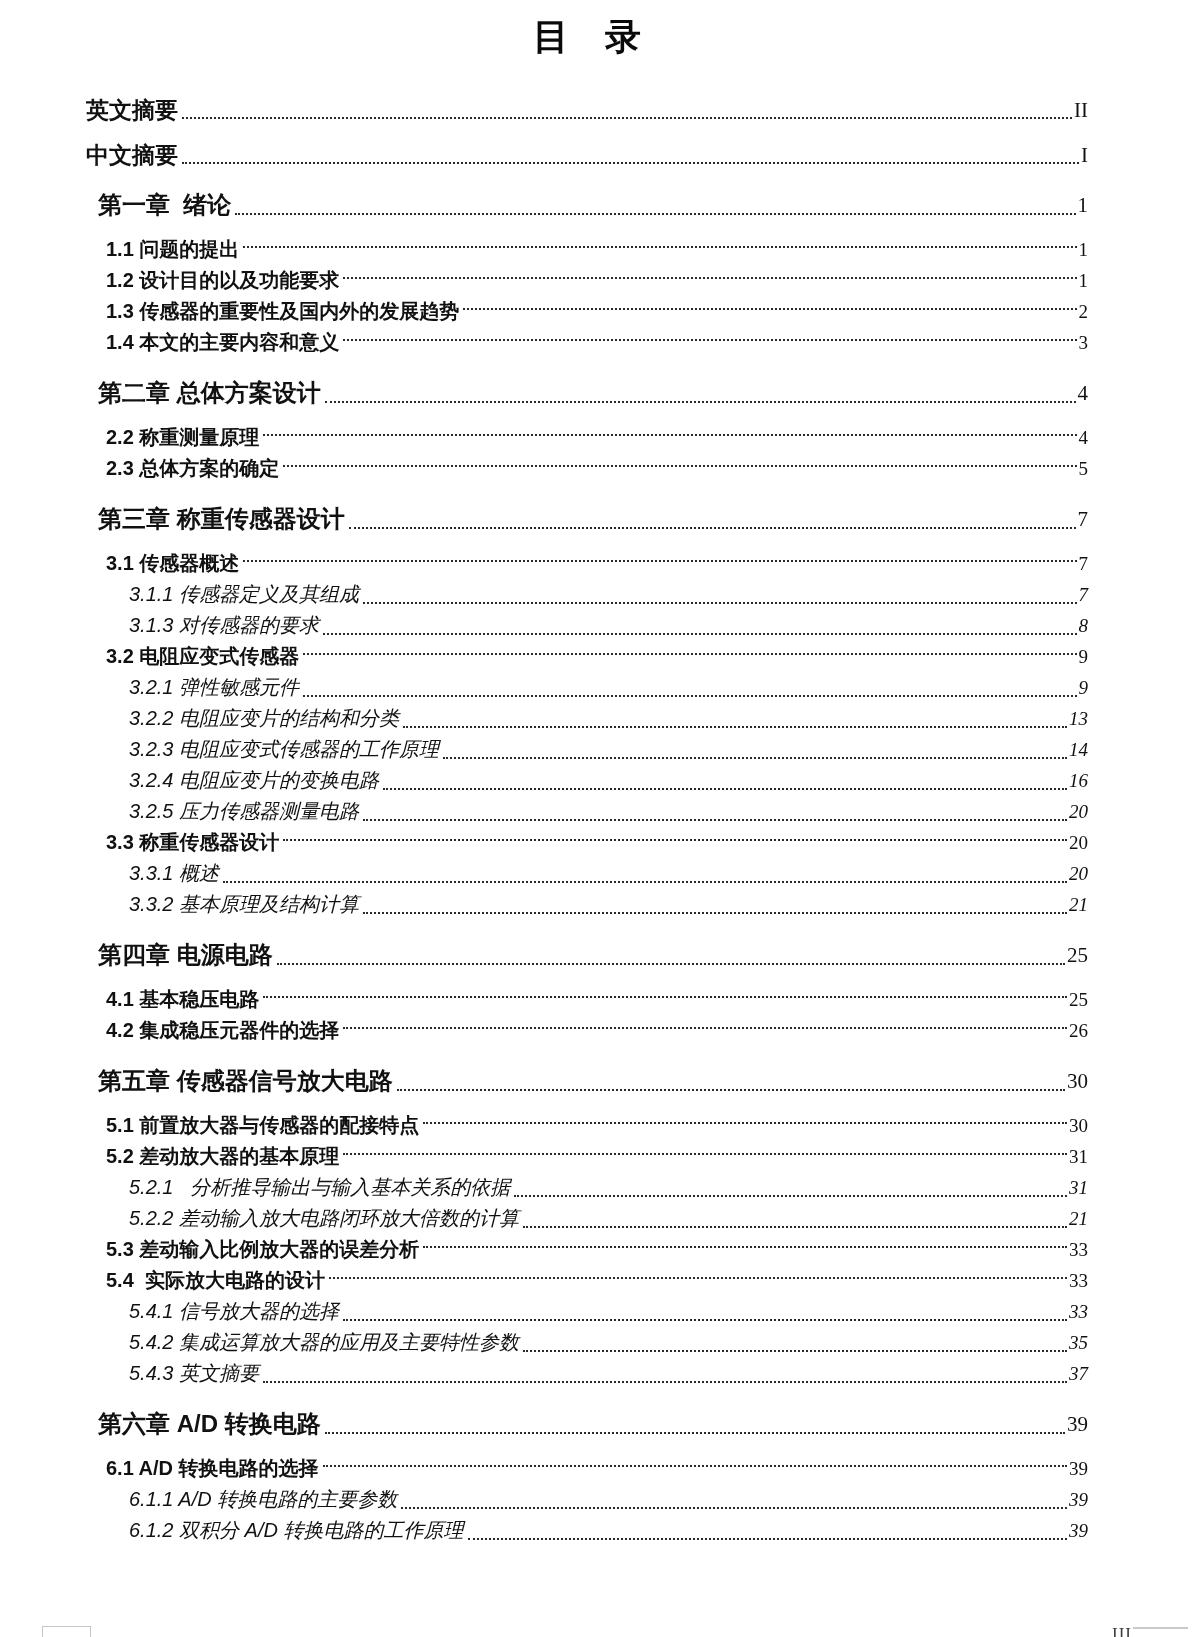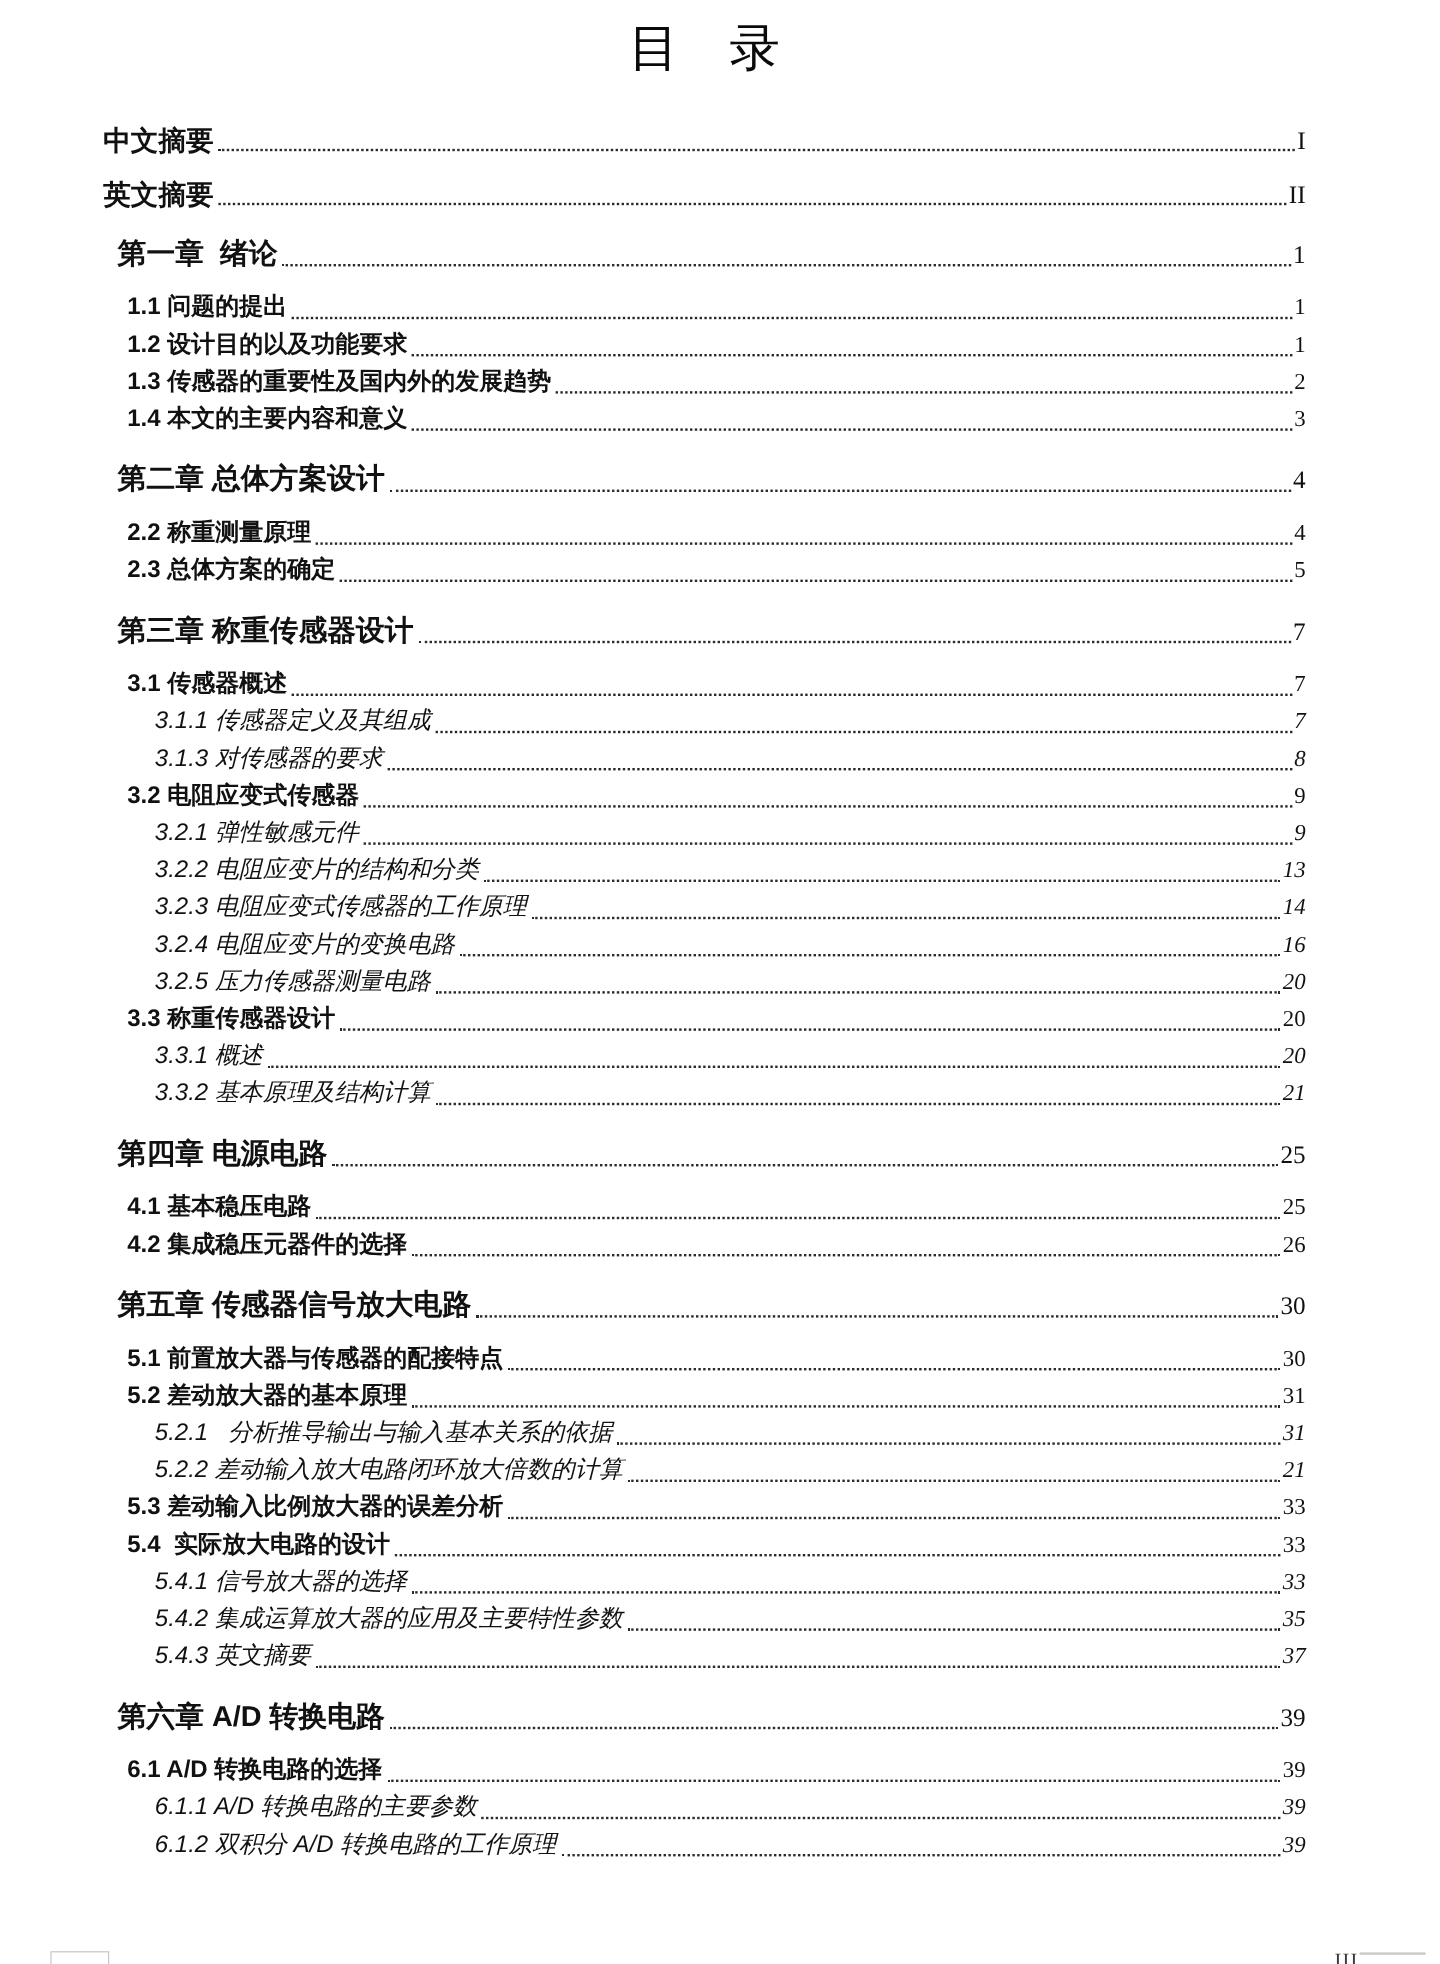--- a/index.html
+++ b/index.html
@@ -13,22 +13,22 @@
     position: relative;
     overflow: hidden;
     font-family: "Liberation Sans", sans-serif;
     color: #111111;
   }
   .page {
     padding: 12px 112px 0 86px;
   }
   .doc-title {
     text-align: center;
-    font-size: 42px;
-    font-weight: normal;
+    font-size: 36px;
+    font-weight: bold;
     line-height: 1.15;
     margin: 4px 0 38px 0;
     white-space: pre;
     color: #0a0a0a;
   }
   .toc-list { width: 100%; }
   .row {
     display: flex;
     align-items: flex-end;
   }
@@ -60,20 +60,21 @@
     font-weight: bold;
     margin: 19px 0 13px 12px;
     line-height: 32px;
   }
   .row.chapter .pageno { font-size: 21px; font-weight: normal; }
   .row.section {
     font-size: 20px;
     font-weight: bold;
     padding-left: 20px;
     line-height: 31px;
+    align-items: center;
   }
   .row.section .pageno { font-size: 19px; font-weight: normal; }
   .row.subsection {
     font-size: 20px;
     font-weight: normal;
     padding-left: 43px;
     line-height: 31px;
     font-style: italic;
   }
   .row.subsection .pageno { font-size: 19px; }
@@ -106,28 +107,28 @@
   }
 </style>
 </head>
 <body>
 
 <div class="page">
   <div class="doc-title">目　录</div>
 
   <div class="toc-list">
       <div class="row abstract">
+        <span class="label">英文摘要</span>
+        <span class="dots"></span>
+        <span class="pageno">II</span>
+      </div>
+      <div class="row abstract">
         <span class="label">中文摘要</span>
         <span class="dots"></span>
         <span class="pageno">I</span>
-      </div>
-      <div class="row abstract">
-        <span class="label">英文摘要</span>
-        <span class="dots"></span>
-        <span class="pageno">II</span>
       </div>
       <div class="row chapter">
         <span class="label">第一章  绪论</span>
         <span class="dots"></span>
         <span class="pageno">1</span>
       </div>
       <div class="row section">
         <span class="label">1.1 问题的提出</span>
         <span class="dots"></span>
         <span class="pageno">1</span>

